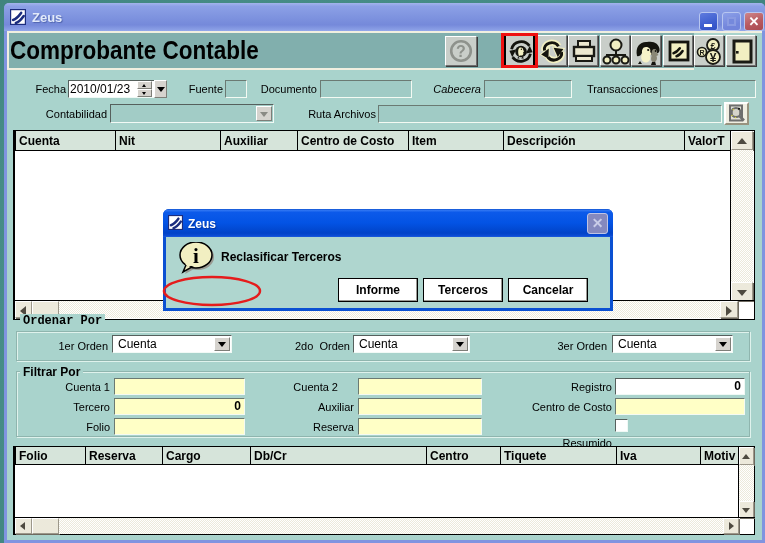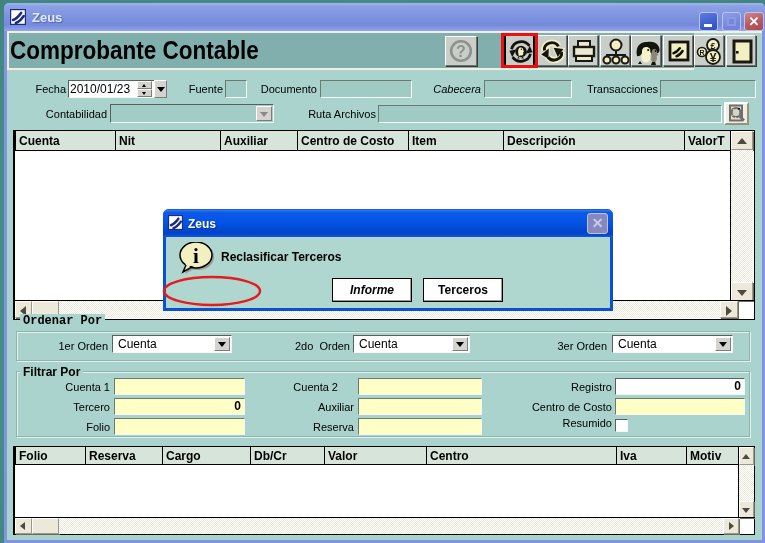--- a/index.html
+++ b/index.html
@@ -300,33 +300,33 @@
 <div class="lbl r" style="left:278px;top:380px;width:60px;">Cuenta 2</div>
 <div class="yfield" style="left:358px;top:378px;width:124px;height:17px;"></div>
 <div class="lbl r" style="left:294px;top:400px;width:60px;">Auxiliar</div>
 <div class="yfield" style="left:358px;top:398px;width:124px;height:17px;"></div>
 <div class="lbl r" style="left:294px;top:420px;width:60px;">Reserva</div>
 <div class="yfield" style="left:358px;top:418px;width:124px;height:17px;"></div>
 <div class="lbl r" style="left:512px;top:380px;width:100px;">Registro</div>
 <div class="wfield num" style="left:615px;top:378px;width:130px;height:17px;">0</div>
 <div class="lbl r" style="left:512px;top:400px;width:100px;">Centro de Costo</div>
 <div class="yfield" style="left:615px;top:398px;width:130px;height:17px;"></div>
-<div class="lbl r" style="left:512px;top:416px;width:100px;">Resumido</div>
+<div class="lbl r" style="left:512px;top:436px;width:100px;">Resumido</div>
 <div class="wfield" style="left:615px;top:419px;width:13px;height:13px;"></div>
 
 <div class="grid gb18" style="left:13px;top:446px;width:742px;height:89px;">
   <div class="ghead" style="width:726px;"></div>
   <div class="gh" style="left:0px;width:70px;">Folio</div>
   <div class="gh" style="left:70px;width:77px;">Reserva</div>
   <div class="gh" style="left:147px;width:88px;">Cargo</div>
   <div class="gh" style="left:235px;width:74px;">Db/Cr</div>
-  <div class="gh" style="left:309px;width:102px;">Valor</div>
   <div class="gh" style="left:411px;width:74px;">Centro</div>
+  <div class="gh" style="left:485px;width:116px;">Tiquete</div>
   <div class="gh" style="left:601px;width:84px;">Iva</div>
-  <div class="gh" style="left:671px;width:52px;">Motiv</div>
+  <div class="gh" style="left:685px;width:52px;">Motiv</div>
 
   <div class="abs" style="left:723px;top:0;width:1px;height:71px;background:#000;"></div>
   <div class="sbtn" style="left:724px;top:0px;width:15px;height:18px;">
       <div class="tri" style="left:2px;top:6px;border:4px solid transparent;border-bottom:5px solid #4E4A40;border-top:none;"></div>
     </div>
   <div class="track" style="left:724px;top:18px;width:15px;height:36px;"></div>
   <div class="sbtn" style="left:724px;top:54px;width:15px;height:17px;">
       <div class="tri" style="left:2px;top:6px;border:4px solid transparent;border-top:5px solid #4E4A40;border-bottom:none;"></div>
     </div>
 
@@ -354,21 +354,22 @@
   <div id="dlgbody">
     <svg class="abs" style="left:13px;top:5px" width="40" height="38" viewBox="0 0 40 38">
       <ellipse cx="19" cy="15" rx="16" ry="13" fill="#9a9a92"></ellipse>
       <path d="M9 25 L6 32 L15 27 Z" fill="#9a9a92"></path>
       <ellipse cx="17" cy="13" rx="16" ry="13" fill="#F2EFC2" stroke="#000" stroke-width="1.5"></ellipse>
       <path d="M7 23 L4 30 L13 25 Z" fill="#F2EFC2" stroke="#000" stroke-width="1.5"></path>
       <path d="M6 21.5 L14 22.5 L9 25.5 Z" fill="#F2EFC2" stroke="none"></path>
       <text x="17" y="21" font-size="21" font-weight="bold" font-family="Liberation Serif" fill="#000" text-anchor="middle">i</text>
     </svg>
     <div class="abs" style="left:55px;top:13px;font-weight:bold;font-size:12px;">Reclasificar Terceros</div>
-    <div class="dbtn" style="left:166px;font-style:italic;">Informe</div>
+    <div class="dbtn" style="left:172px;">Informe</div>
     <div class="dbtn" style="left:257px;">Terceros</div>
+    <div class="dbtn" style="left:342px;">Cancelar</div>
     <svg class="abs" style="left:-6px;top:36px" width="105" height="36" viewBox="0 0 105 36">
       <ellipse cx="52" cy="18" rx="48" ry="14" fill="none" stroke="#E51C1C" stroke-width="2.5"></ellipse>
     </svg>
   </div>
 </div>
 
 <div class="redbox" style="left:501px;top:33px;width:37px;height:35px;"></div>
 
 </body></html>

